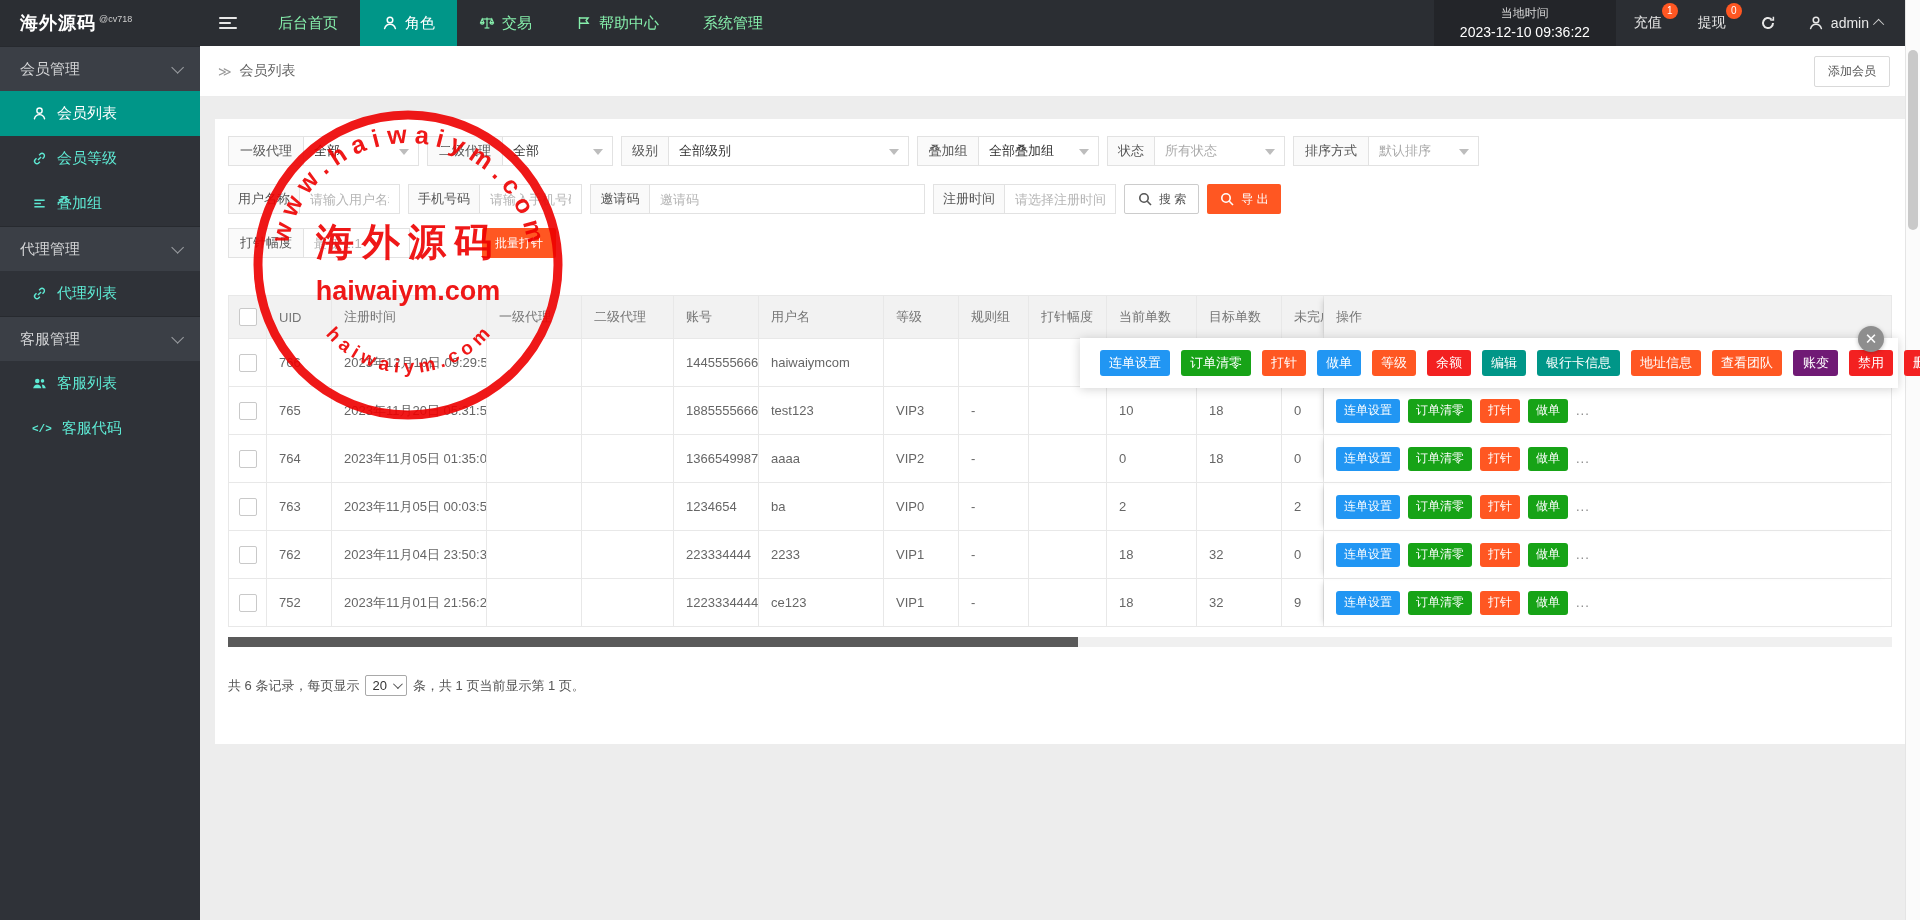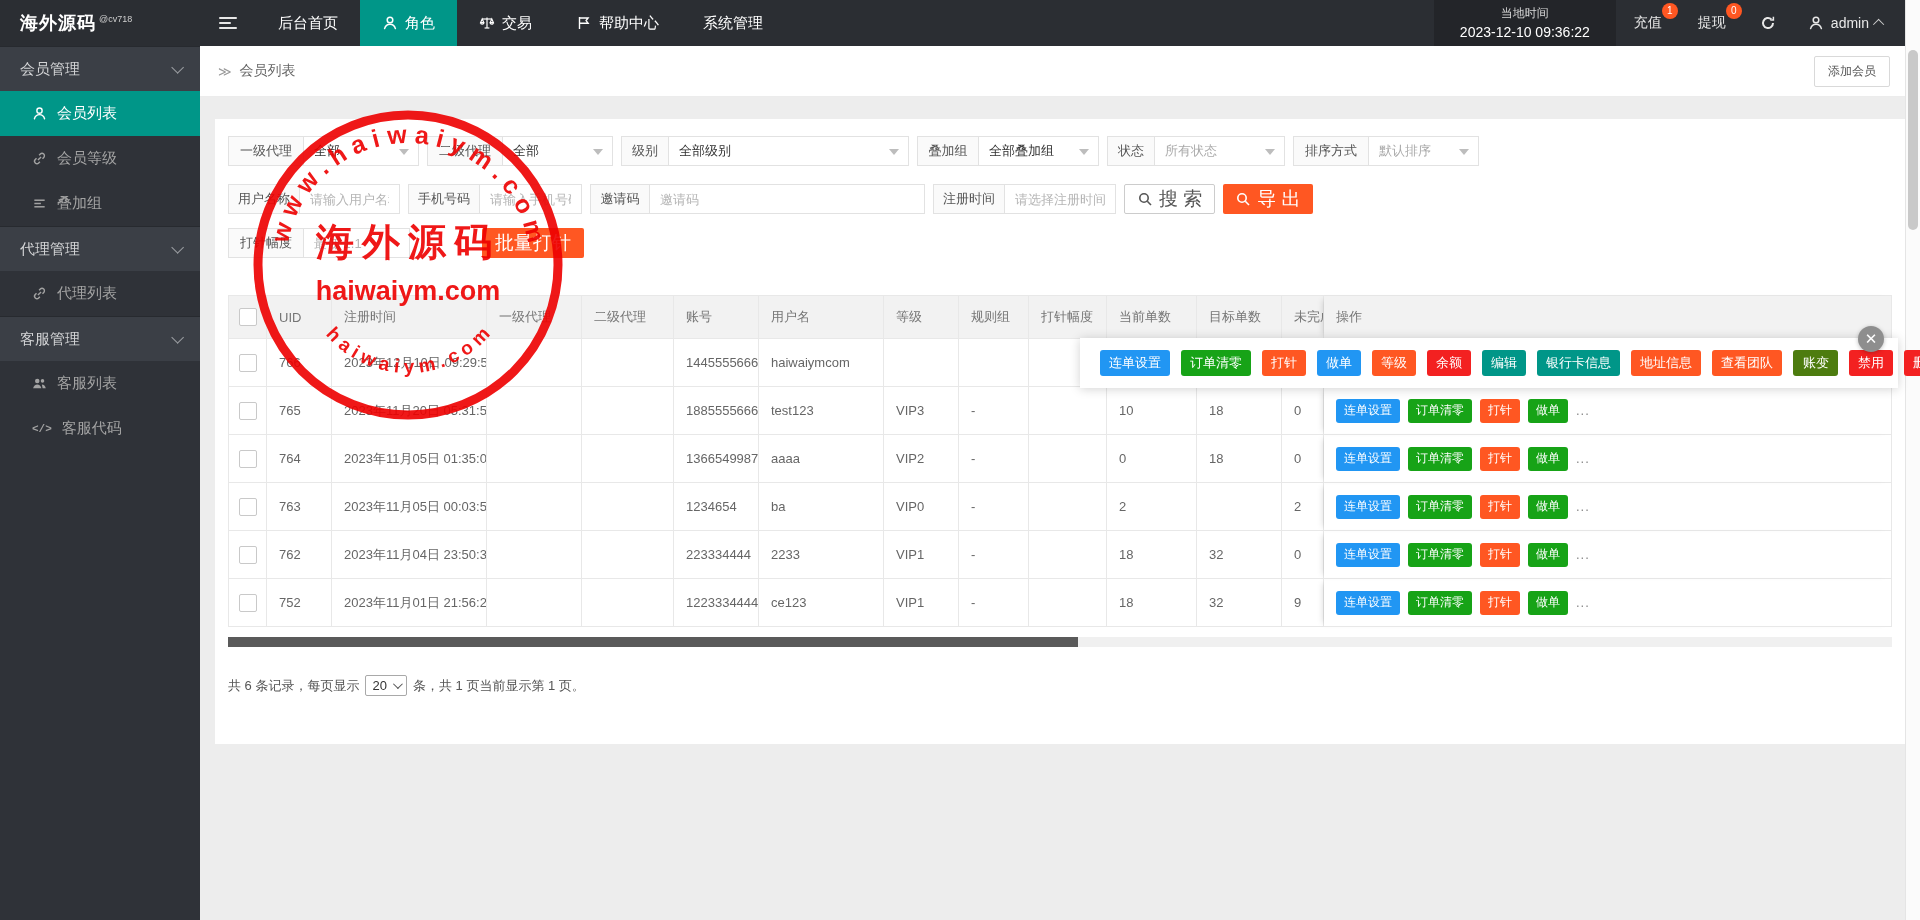--- a/index.html
+++ b/index.html
@@ -6,38 +6,38 @@
   .page{position:relative;width:1920px;height:920px;overflow:hidden;background:#ededed;}
   
   .navbar{position:absolute;left:0;top:0;width:1906px;height:46px;background:#2b2e33;display:flex;align-items:stretch;z-index:10;}
   .logo{width:200px;display:flex;align-items:center;padding-left:20px;box-sizing:border-box;color:#fff;}
   .logo b{font-size:18px;font-weight:bold;letter-spacing:1px;}
   .logo sup{font-size:9px;color:#cfcfcf;margin-left:3px;transform:translateY(-4px);display:inline-block;}
   .nav-toggle{width:56px;display:flex;flex-direction:column;justify-content:center;align-items:center;gap:3px;cursor:pointer;}
   .nav-toggle i{display:block;width:18px;height:2px;background:#e8e8e8;border-radius:1px;}
   .nav-toggle i.mid{width:12px;align-self:flex-start;margin-left:19px;}
   .nav-items{display:flex;align-items:stretch;}
-  .nav-item{display:flex;align-items:center;gap:7px;padding:0 22px;color:#ffffff;font-size:15px;cursor:pointer;}
+  .nav-item{display:flex;align-items:center;gap:7px;padding:0 22px;color:#86efac;font-size:15px;cursor:pointer;}
   .nav-item.active{background:#009688;color:#fff;}
   .nav-right{margin-left:auto;display:flex;align-items:stretch;}
   .time-block{background:rgba(0,0,0,.18);padding:4px 26px 0;text-align:center;color:#fff;}
   .time-block .t1{font-size:12px;color:#d8d8d8;line-height:18px;}
   .time-block .t2{font-size:14px;line-height:20px;}
   .nav-badged{position:relative;display:flex;align-items:center;padding:0 18px;color:#e8e8e8;font-size:14px;cursor:pointer;}
   .nav-badged .badge{position:absolute;top:3px;right:2px;min-width:16px;height:16px;line-height:16px;border-radius:9px;background:#ff5722;color:#fff;font-size:10px;text-align:center;padding:0 2px;box-sizing:border-box;}
   .nav-ic{display:flex;align-items:center;padding:0 16px;color:#e8e8e8;cursor:pointer;}
   .nav-admin{display:flex;align-items:center;gap:7px;padding:0 22px 0 16px;color:#e8e8e8;font-size:14px;cursor:pointer;}
   .caret-up{width:7px;height:7px;border-left:1.5px solid #cfcfcf;border-top:1.5px solid #cfcfcf;transform:rotate(45deg) translateY(2px);}
   .icon{display:inline-flex;align-items:center;}
   .icon svg{width:16px;height:16px;}
   
   .sidebar{position:absolute;left:0;top:46px;width:200px;height:874px;background:#2f3238;z-index:9;}
   .sb-group{height:45px;display:flex;align-items:center;padding:0 20px;box-sizing:border-box;background:#3b3f46;color:#d3d4d6;font-size:15px;cursor:pointer;border-top:1px solid #272a2f;position:relative;}
   .sb-group .chev{position:absolute;right:20px;width:8px;height:8px;border-right:1.5px solid #9a9da1;border-bottom:1.5px solid #9a9da1;transform:rotate(45deg) translateY(-3px);}
-  .sb-item{height:45px;display:flex;align-items:center;gap:10px;padding:0 0 0 32px;box-sizing:border-box;color:#a3a3a3;font-size:15px;cursor:pointer;}
+  .sb-item{height:45px;display:flex;align-items:center;gap:10px;padding:0 0 0 32px;box-sizing:border-box;color:#5eead4;font-size:15px;cursor:pointer;}
   .sb-item.active{background:#009688;color:#fff;}
   .sb-item .icon svg{width:15px;height:15px;}
   .code-ic{font-family:"Liberation Mono","DejaVu Sans Mono",monospace;font-size:11px;font-weight:bold;}
   
   .bc-bar{position:absolute;left:200px;top:46px;width:1706px;height:51px;background:#fff;border-bottom:1px solid #ececec;display:flex;align-items:center;box-sizing:border-box;z-index:5;}
   .bc{margin-left:18px;font-size:14px;color:#666;display:flex;align-items:center;gap:8px;}
   .bc .bc-ic{color:#999;font-size:13px;}
   .add-btn{margin-left:auto;margin-right:16px;border:1px solid #d9d9d9;background:#fff;color:#555;font-size:12px;padding:6px 13px;border-radius:2px;cursor:pointer;}
   
   .panel{position:absolute;left:215px;top:119px;width:1690px;height:625px;background:#fff;box-sizing:border-box;padding:17px 13px 0;}
@@ -45,21 +45,21 @@
   .frow.r1{margin-bottom:18px;gap:8px;}
   .frow.r2{margin-bottom:14px;gap:8px;}
   .frow.r3{margin-bottom:0;}
   .fgroup{display:flex;align-items:stretch;height:30px;}
   .flabel{display:flex;align-items:center;justify-content:center;background:#fafafa;border:1px solid #e2e2e2;color:#555;font-size:13px;box-sizing:border-box;white-space:nowrap;padding:0 6px;}
   .fselect{position:relative;display:flex;align-items:center;border:1px solid #e2e2e2;border-left:none;background:#fff;box-sizing:border-box;padding:0 24px 0 10px;font-size:13px;color:#333;cursor:pointer;}
   .fselect.muted{color:#aaa;}
   .fselect .caret{position:absolute;right:9px;top:12px;width:0;height:0;border-left:5px solid transparent;border-right:5px solid transparent;border-top:6px solid #bdbdbd;}
   .finput{border:1px solid #e2e2e2;border-left:none;box-sizing:border-box;padding:0 10px;font-size:13px;color:#333;outline:none;font-family:inherit;}
   .finput::placeholder{color:#b5b5b5;}
-  .btn{display:inline-flex;align-items:center;justify-content:center;gap:6px;height:30px;border-radius:2px;font-size:19px;cursor:pointer;box-sizing:border-box;border:none;font-family:inherit;}
+  .btn{display:inline-flex;align-items:center;justify-content:center;gap:6px;height:30px;border-radius:2px;font-size:12px;cursor:pointer;box-sizing:border-box;border:none;font-family:inherit;}
   .btn-search{background:#fff;border:1px solid #ccc;color:#555;padding:0 12px;}
   .btn-export{background:#ff5722;color:#fff;padding:0 12px;}
   .btn-batch{background:#ff5722;color:#fff;padding:0 13px;margin-left:72px;}
   
   .tbl{margin-top:37px;border-top:1px solid #e8e8e8;border-left:1px solid #e8e8e8;}
   .trow{display:flex;align-items:stretch;height:48px;}
   .trow.head{height:43px;background:#f2f2f2;}
   .cell{box-sizing:border-box;border-right:1px solid #e8e8e8;border-bottom:1px solid #e8e8e8;display:flex;align-items:center;padding:0 0 0 12px;font-size:13px;color:#666;overflow:hidden;white-space:nowrap;}
   .trow.head .cell{color:#757575;}
   .cb-cell{justify-content:center;padding:0;}
@@ -517,21 +517,21 @@
       <span class="pbtn" style="background: rgb(33, 150, 243);">连单设置</span>
       <span class="pbtn" style="background: rgb(23, 163, 23);">订单清零</span>
       <span class="pbtn" style="background: rgb(255, 87, 34);">打针</span>
       <span class="pbtn" style="background: rgb(33, 150, 243);">做单</span>
       <span class="pbtn" style="background: rgb(255, 87, 34);">等级</span>
       <span class="pbtn" style="background: rgb(243, 33, 33);">余额</span>
       <span class="pbtn" style="background: rgb(0, 150, 136);">编辑</span>
       <span class="pbtn" style="background: rgb(0, 150, 136);">银行卡信息</span>
       <span class="pbtn" style="background: rgb(255, 87, 34);">地址信息</span>
       <span class="pbtn" style="background: rgb(255, 87, 34);">查看团队</span>
-      <span class="pbtn" style="background: #4d7c0f; padding-left: 10px;">账变</span>
+      <span class="pbtn" style="background: #701a75; padding-left: 10px;">账变</span>
       <span class="pbtn" style="background: rgb(243, 33, 33);">禁用</span>
       <span class="pbtn" style="background: rgb(243, 33, 33);">删除</span>
     </div>
   <div class="close-x">✕</div>
 
   <svg class="stamp" viewBox="0 0 330 330">
     <defs>
       <path id="wm-top" d="M 43,165 A 122,122 0 0 1 287,165"></path>
       <path id="wm-bot" d="M 57,165 A 108,108 0 0 0 273,165"></path>
     </defs>

